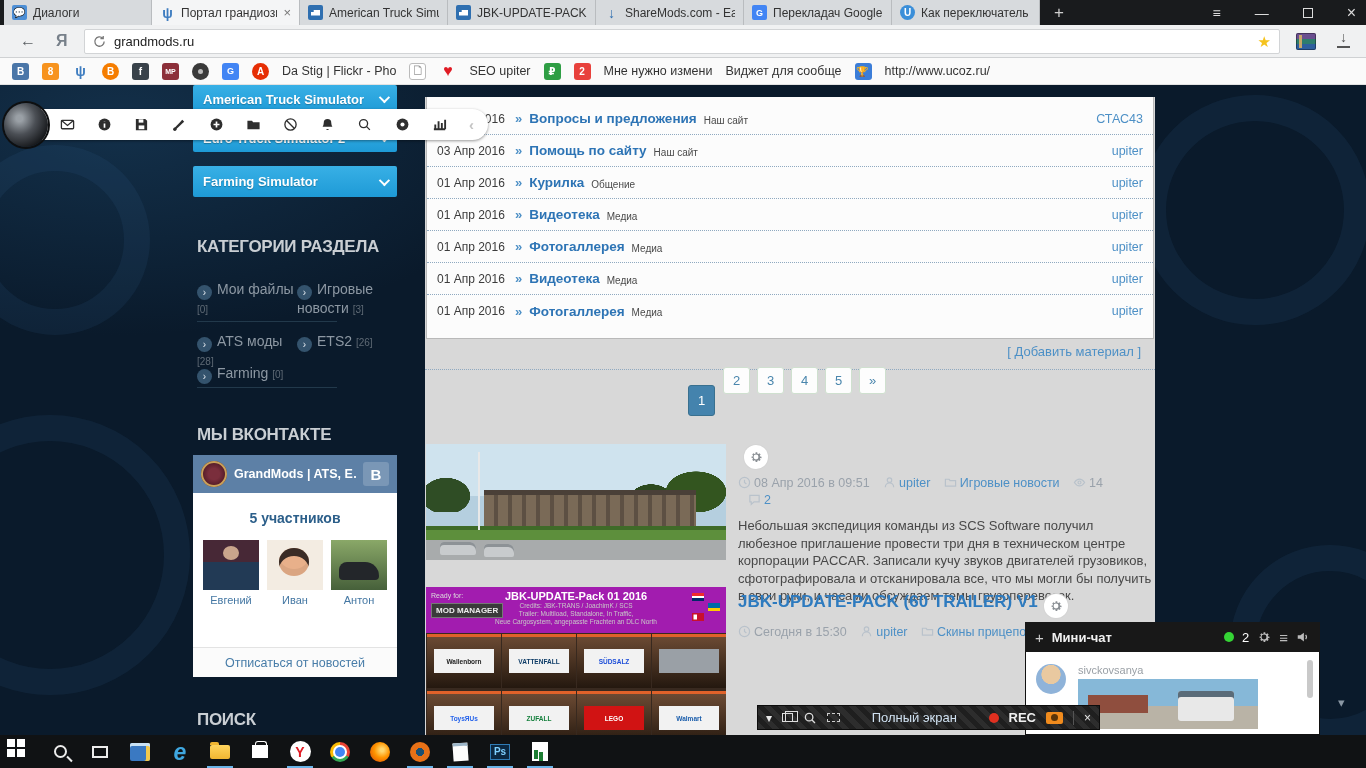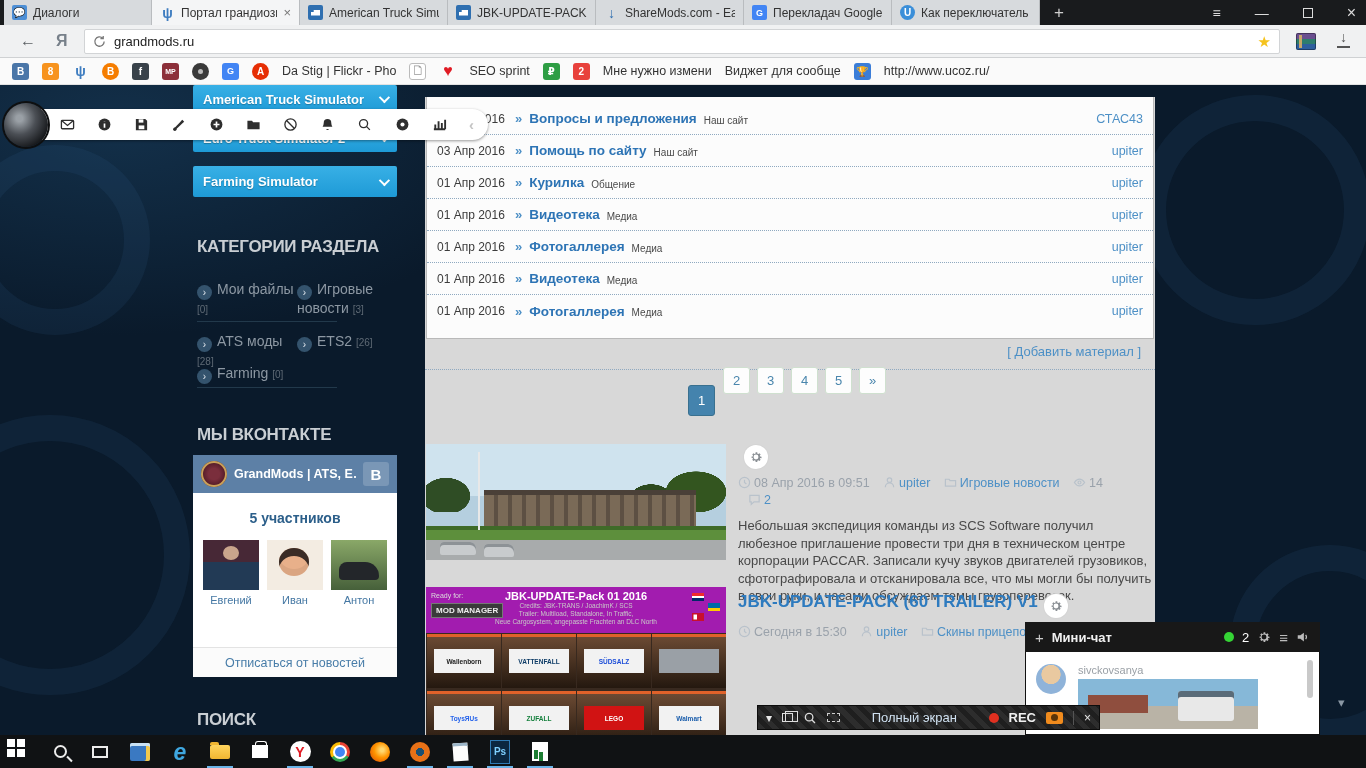--- a/index.html
+++ b/index.html
@@ -188,21 +188,21 @@
   .ic-folder{width:20px;height:14px;background:linear-gradient(#ffd45e,#f0b531);border-radius:2px;position:relative;}
   .ic-folder::before{content:"";position:absolute;left:0;top:-3px;width:9px;height:3px;background:#f0b531;border-radius:2px 2px 0 0;}
   .ic-store{width:16px;height:13px;background:#fff;position:relative;}
   .ic-store::before{content:"";position:absolute;left:3px;top:-4px;width:10px;height:4px;border:1.5px solid #fff;border-bottom:none;border-radius:3px 3px 0 0;}
   .ic-ya{width:21px;height:21px;border-radius:50%;background:#fff;color:#e01b24;font-weight:bold;font-size:14px;display:flex;align-items:center;justify-content:center;}
   .ic-chrome{width:20px;height:20px;border-radius:50%;background:conic-gradient(#ea4335 0 33%,#34a853 33% 66%,#fbbc05 66%);position:relative;}
   .ic-chrome::after{content:"";position:absolute;left:5px;top:5px;width:10px;height:10px;border-radius:50%;background:#4285f4;box-shadow:0 0 0 2px #fff;}
   .ic-ff{width:20px;height:20px;border-radius:50%;background:radial-gradient(circle at 60% 40%,#ffd76e 10%,#ff9500 45%,#e66000 80%);}
   .ic-ucoz{width:20px;height:20px;border-radius:50%;background:radial-gradient(circle,#1b4f72 28%,#e87117 30%);}
   .ic-note{width:15px;height:18px;background:#fdfdfd;box-shadow:inset 0 3px 0 #9db6c9;transform:rotate(-4deg);}
-  .ic-ps{width:20px;height:24px;background:#0b2740;border:1px solid #2f7bb5;color:#7fd0ff;font-size:10px;font-weight:bold;display:flex;align-items:center;justify-content:center;}
+  .ic-ps{width:20px;height:16px;background:#0b2740;border:1px solid #2f7bb5;color:#7fd0ff;font-size:10px;font-weight:bold;display:flex;align-items:center;justify-content:center;}
   .ic-xl{width:16px;height:19px;background:#fff;position:relative;}
   .ic-xl::after{content:"";position:absolute;left:2px;bottom:2px;width:4px;height:9px;background:#1e7e34;box-shadow:5px 2px 0 #1e7e34;}
   .tray{margin-left:auto;display:flex;align-items:center;gap:16px;padding-right:8px;color:#ececec;}
   .tr-caret{width:8px;height:8px;border-left:2px solid #ececec;border-top:2px solid #ececec;transform:rotate(45deg) translateY(3px);}
   .tr-net{width:15px;height:11px;border:2px solid #ececec;position:relative;}
   .tr-net::after{content:"";position:absolute;left:3px;bottom:-5px;width:5px;height:3px;background:#ececec;}
   .tr-chat{width:15px;height:12px;background:#fff;border-radius:2px;position:relative;}
   .tr-chat::after{content:"";position:absolute;left:2px;bottom:-4px;border:3px solid transparent;border-top-color:#fff;}
   .tr-lang{font-size:12px;}
   .tr-clock{font-size:11px;line-height:13px;text-align:right;}
@@ -273,21 +273,21 @@
     <span class="bi bi-psi">ψ</span>
     <span class="bi bi-blog">B</span>
     <span class="bi bi-flickr">f</span>
     <span class="bi bi-mp">MP</span>
     <span class="bi bi-disc"></span>
     <span class="bi bi-gt">G</span>
     <span class="bi bi-ali">A</span>
     <span>Da Stig | Flickr - Pho</span>
     <span class="bi bi-page">🗋</span>
     <span class="bi bi-heart">♥</span>
-    <span>SEO sprint</span>
+    <span>SEO upiter</span>
     <span class="bi bi-rub">₽</span>
     <span class="bi bi-two">2</span>
     <span>Мне нужно измени</span>
     <span>Виджет для сообще</span>
     <span class="bi bi-cup">🏆</span>
     <span>http://www.ucoz.ru/</span>
   </div>
 
   <div class="page">
     <div class="ring" style="left:-40px;top:60px;width:190px;height:190px"></div>

